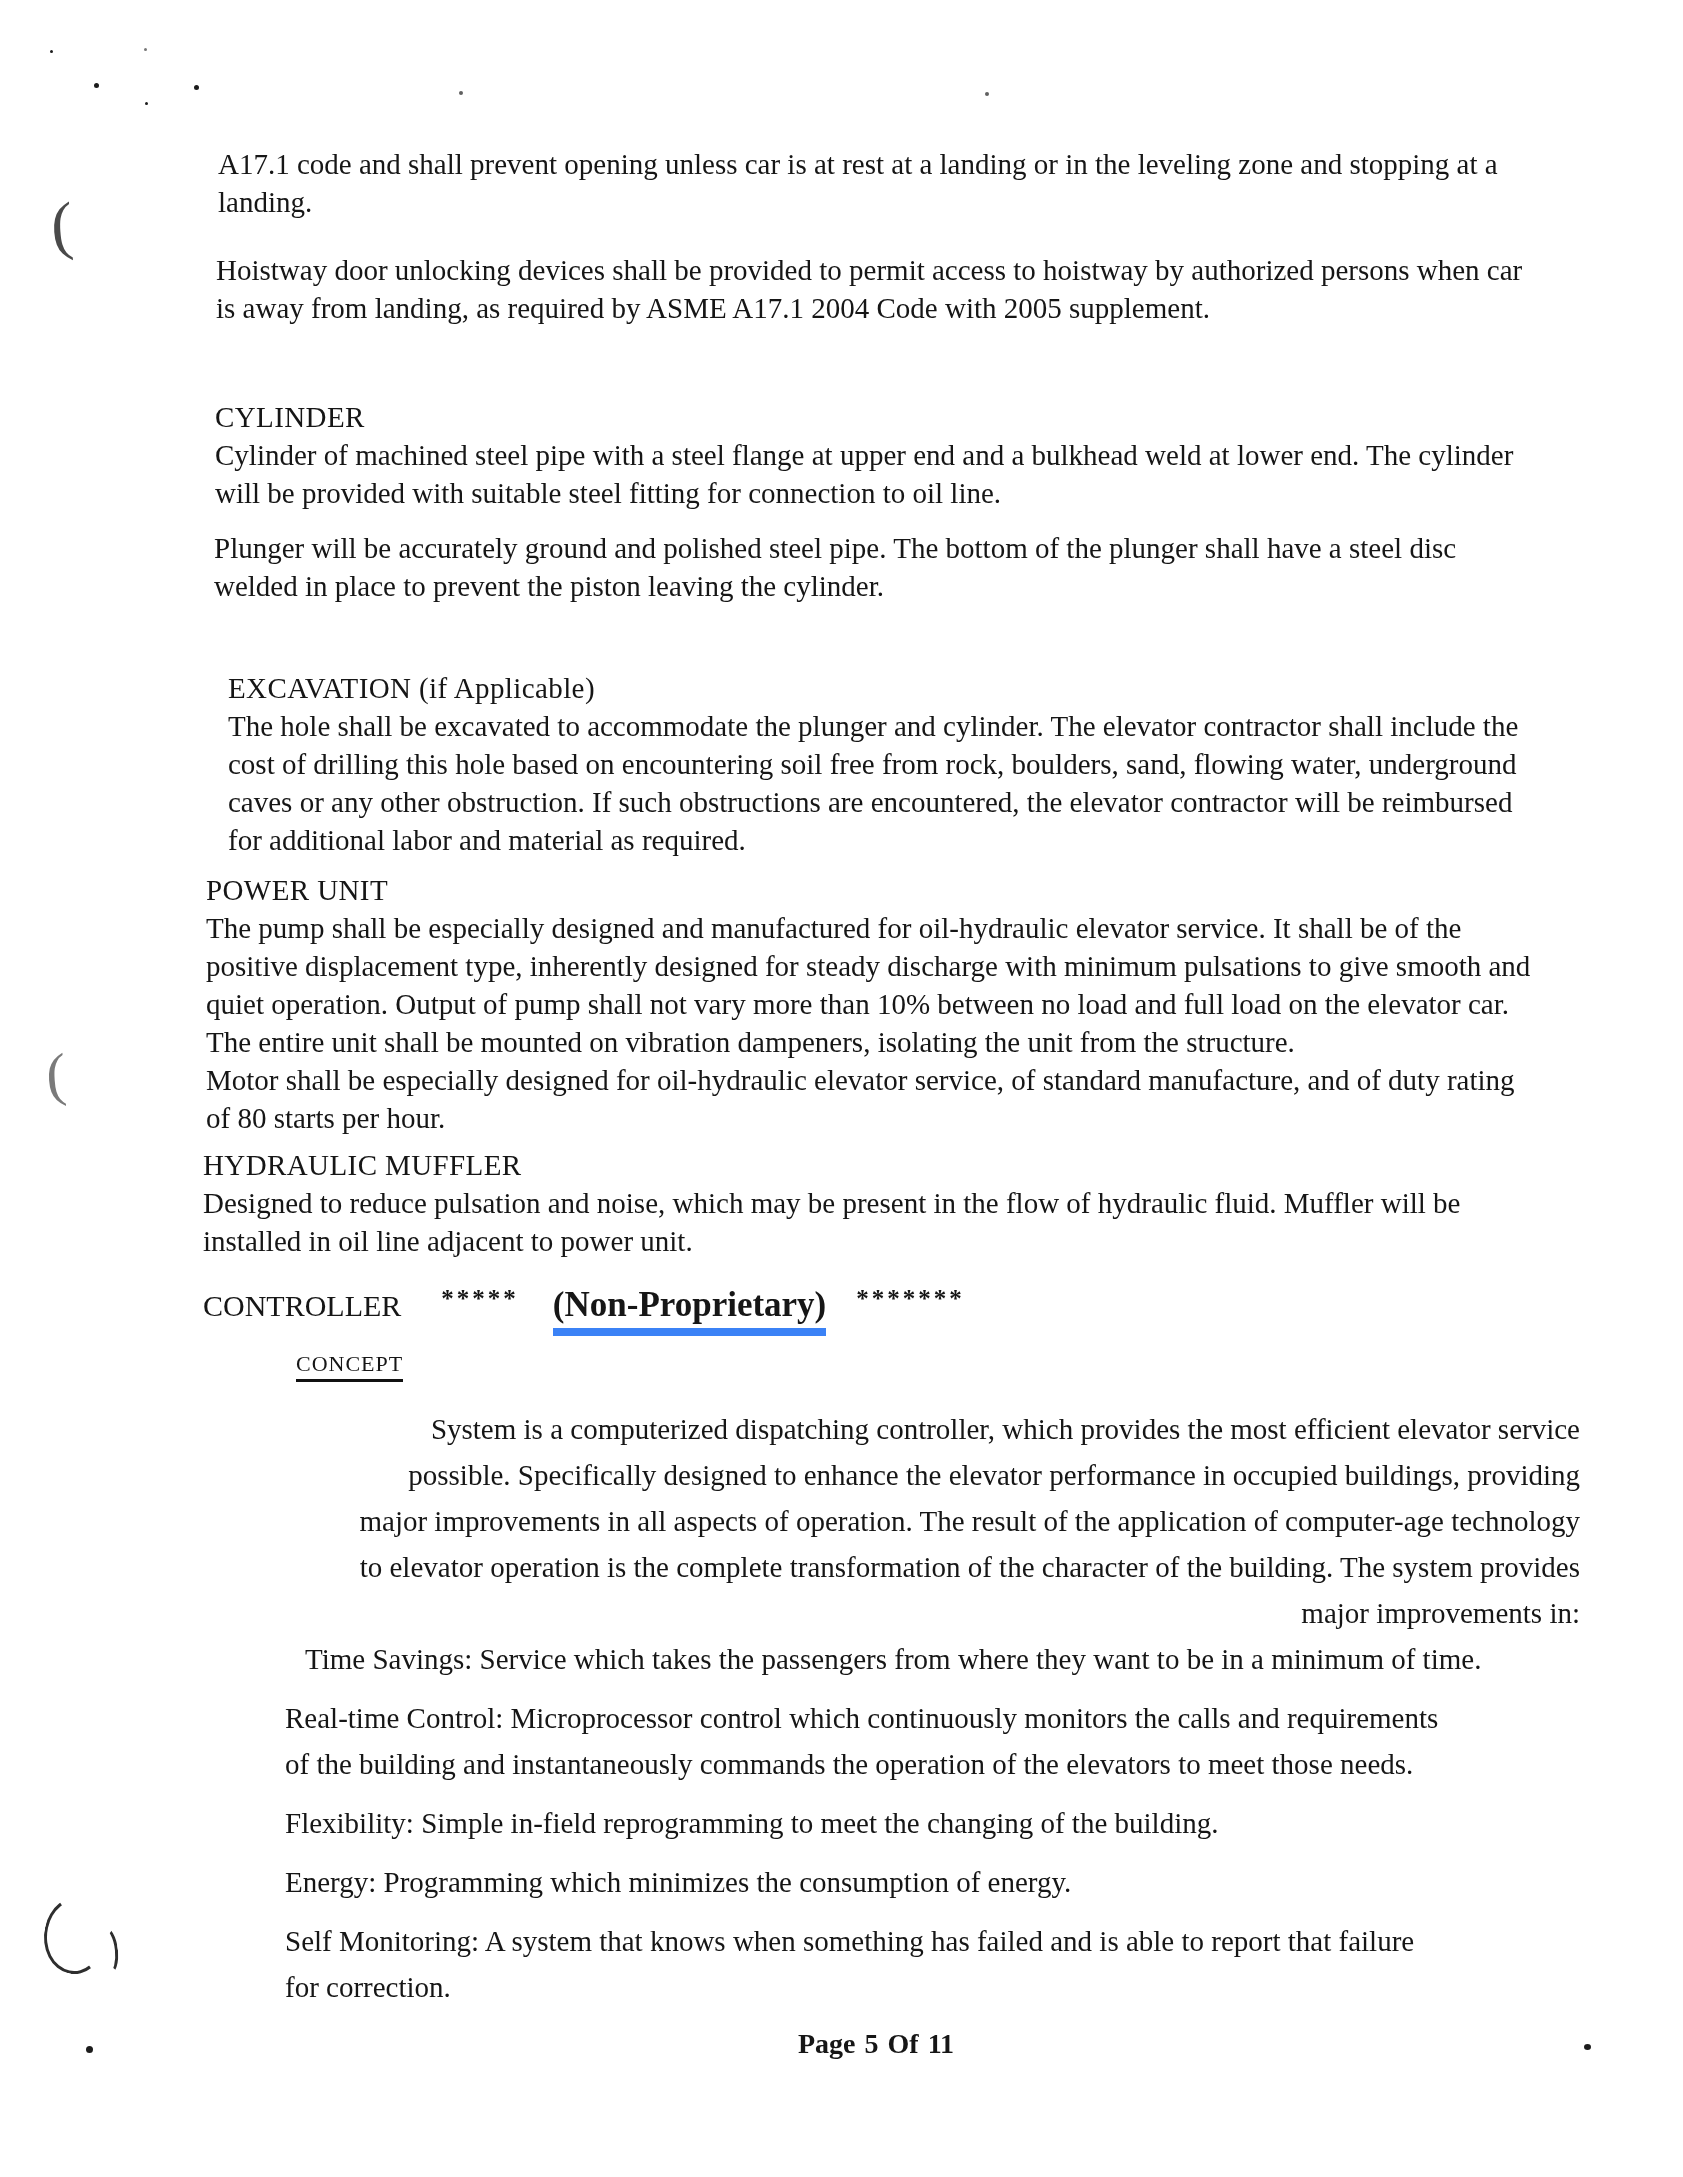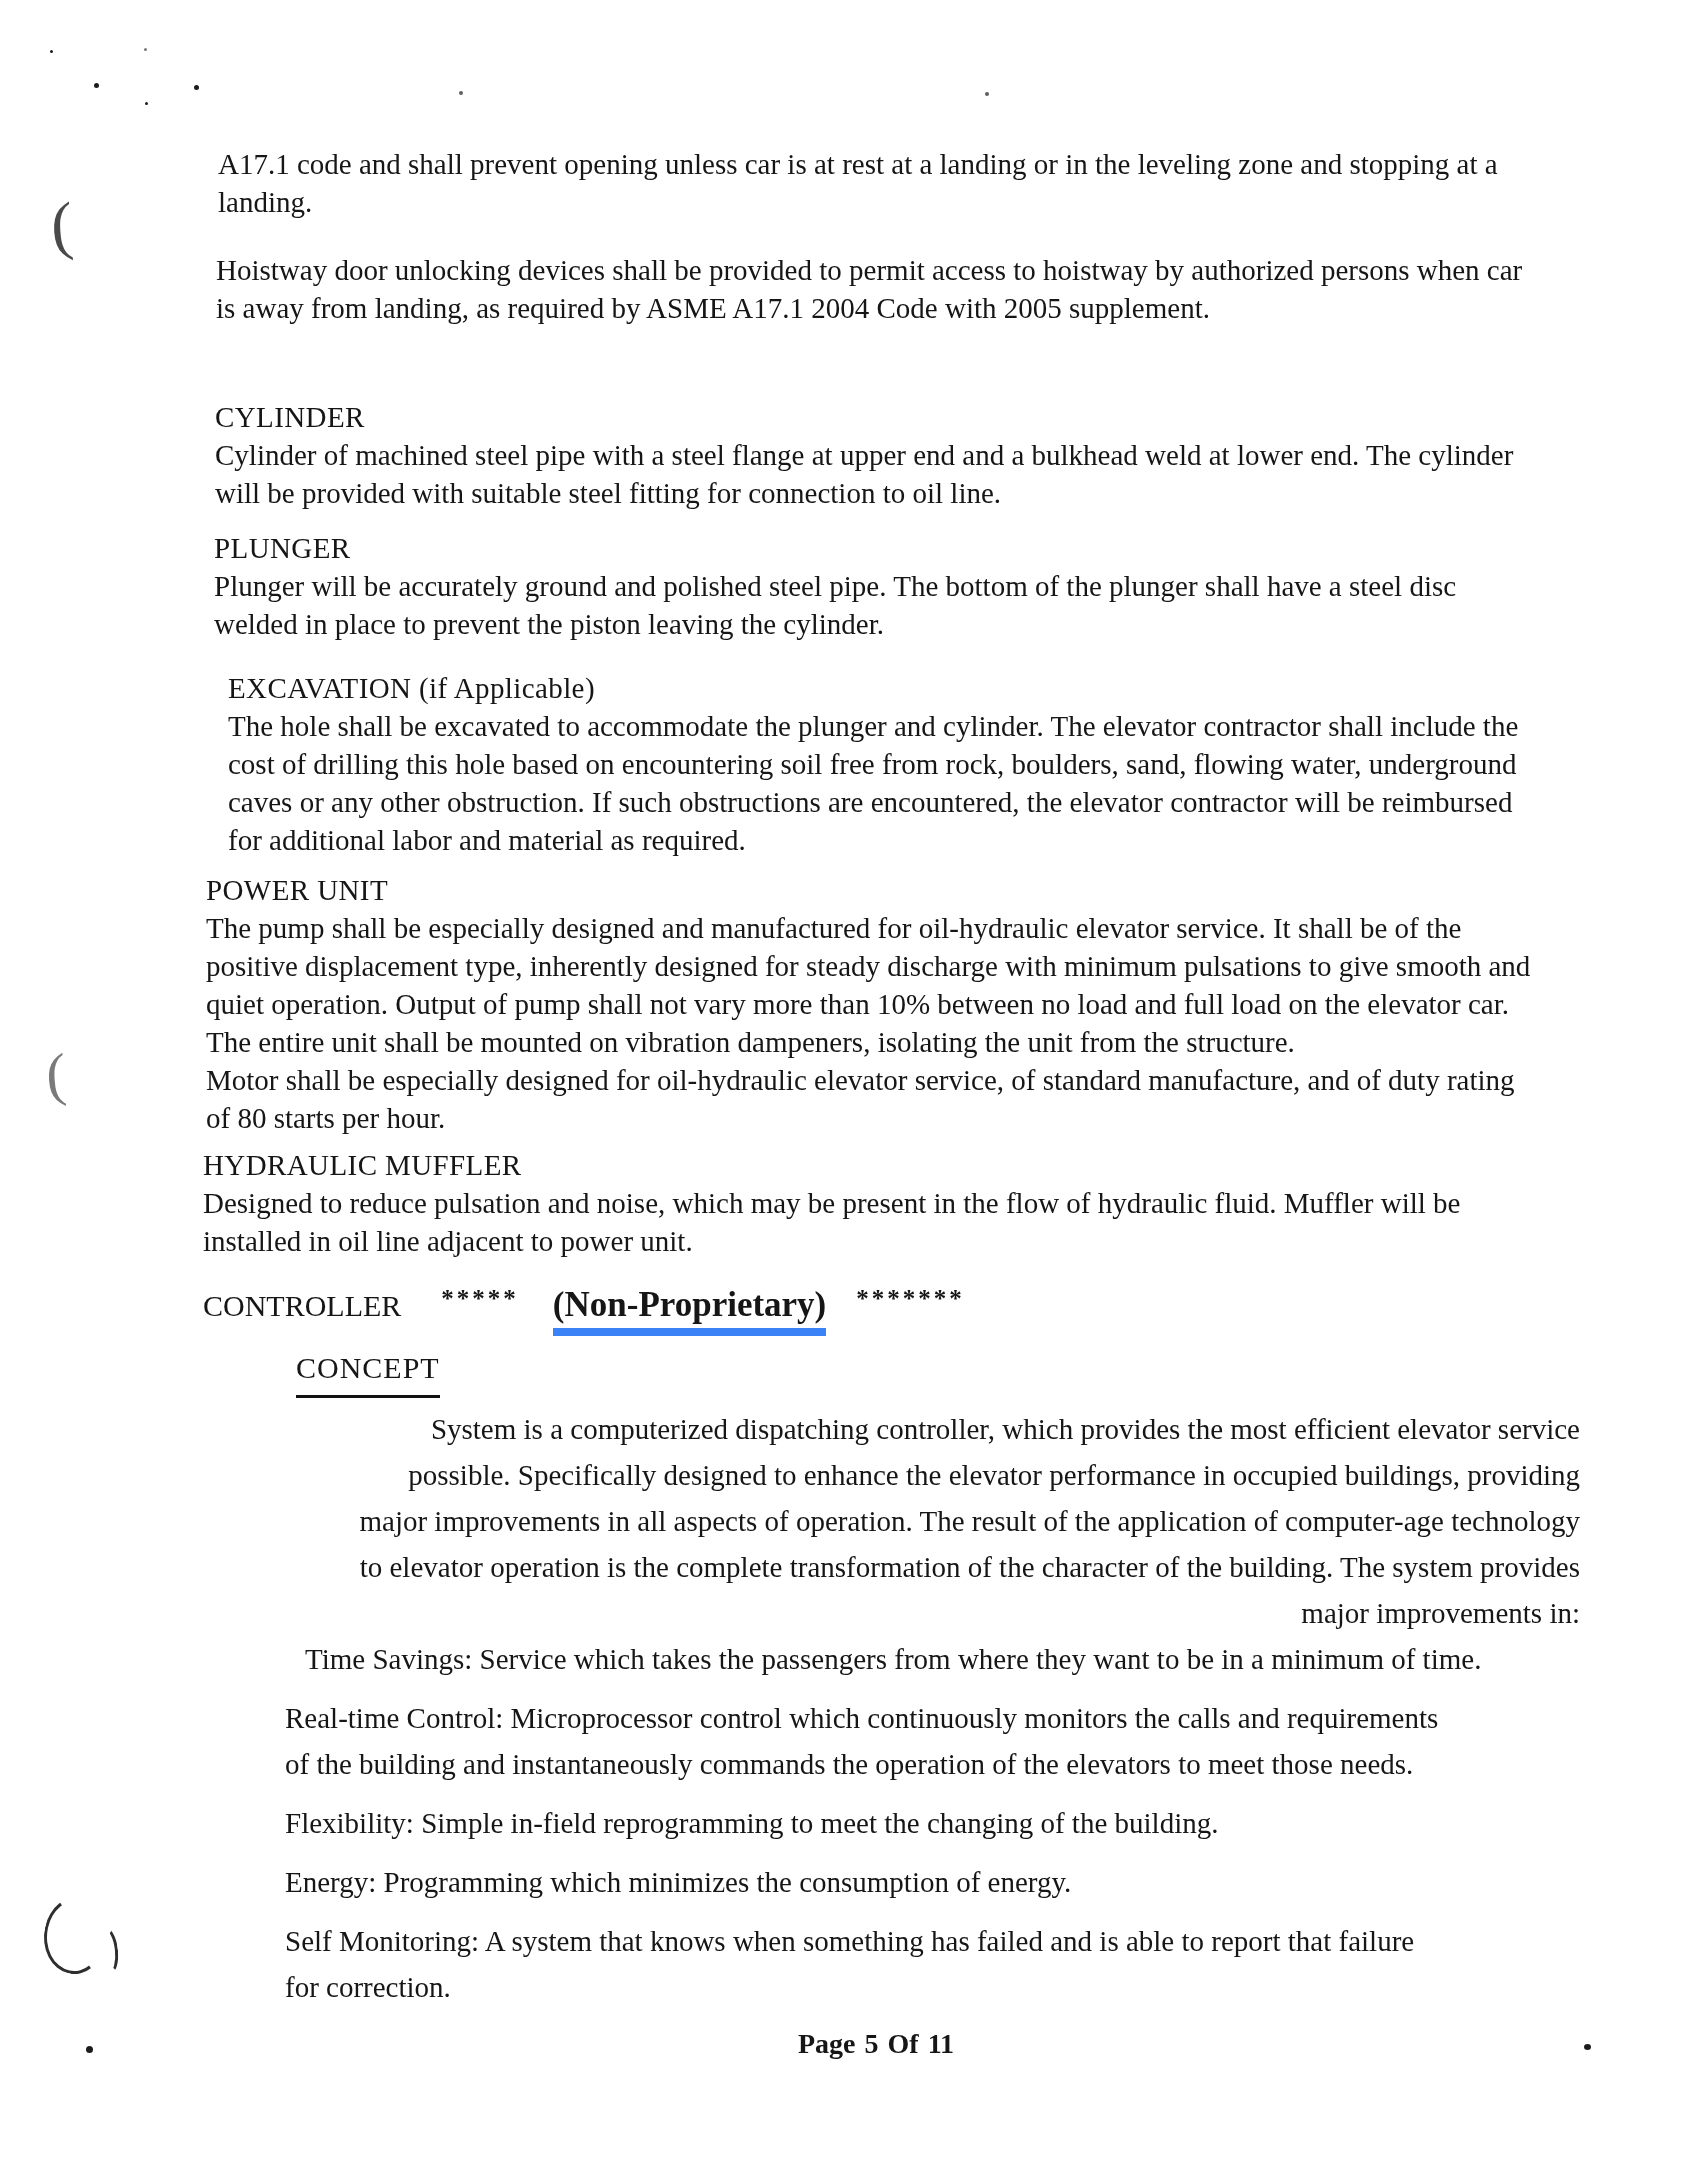--- a/index.html
+++ b/index.html
@@ -31,22 +31,22 @@
   .s-features   { left:285px; top:1636px; width:1287px; }
   .s-footer     { left:798px; top:2028px; font-size:28px; font-weight:bold; word-spacing:2px; }
 
   .controller-line { font-size:30px; }
   .stars { vertical-align:9px; font-size:25px; letter-spacing:3px; font-weight:bold; }
   .sp1 { margin-left:40px; }
   .np  { margin-left:34px; margin-right:8px; font-weight:bold; font-size:35px;
          border-bottom:8px solid #3b82f6; padding-bottom:3px; display:inline-block; }
   .sp2 { margin-left:22px; }
   .concept-sub { margin-top:15px; margin-left:93px; }
-  .concept-sub span { display:inline-block; font-size:30px; letter-spacing:1px;
-         border-bottom:3px solid #111; padding-bottom:10px; }
+  .concept-sub span { display:inline-block; font-size:22px; letter-spacing:1px;
+         border-bottom:3px solid #111; padding-bottom:2px; }
 
   .feature { margin-bottom:13px; }
   .feature-first { margin-left:20px; }
 
   
   .dot { position:absolute; background:#1c1c1c; border-radius:50%; }
   .paren { position:absolute; font-family:"Liberation Serif",serif; }
   .paren-1 { left:51px;  top:188px;  font-size:65px; color:#4a4a4a; transform:rotate(-4deg); }
   .paren-2 { left:46px;  top:1040px; font-size:59px; color:#7a7a7a; transform:rotate(-4deg); }
   .hook-main { position:absolute; left:44px; top:1897px; width:57px; height:71px;
@@ -86,21 +86,20 @@
 is away from landing, as required by ASME A17.1 2004 Code with 2005 supplement.</div>
   </div>
 
   <div class="block s-cylinder">
     <div class="heading">CYLINDER</div>
     <div class="body-text lines">Cylinder of machined steel pipe with a steel flange at upper end and a bulkhead weld at lower end.  The cylinder
 will be provided with suitable steel fitting for connection to oil line.</div>
   </div>
 
   <div class="block s-plunger">
-    <div class="heading">PLUNGER</div>
     <div class="body-text lines">Plunger will be accurately ground and polished steel pipe.  The bottom of the plunger shall have a steel disc
 welded in place to prevent the piston leaving the cylinder.</div>
   </div>
 
   <div class="block s-excavation">
     <div class="heading">EXCAVATION (if Applicable)</div>
     <div class="body-text lines">The hole shall be excavated to accommodate the plunger and cylinder.  The elevator contractor shall include the
 cost of drilling this hole based on encountering soil free from rock, boulders, sand, flowing water, underground
 caves or any other obstruction.  If such obstructions are encountered, the elevator contractor will be reimbursed
 for additional labor and material as required.</div>

